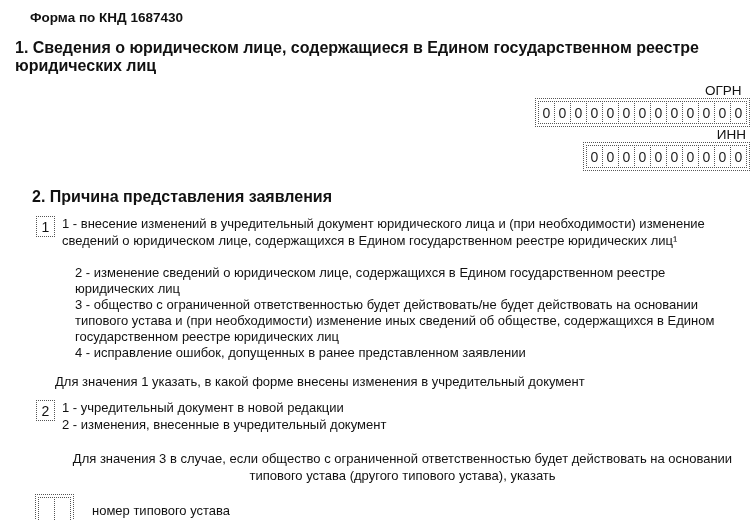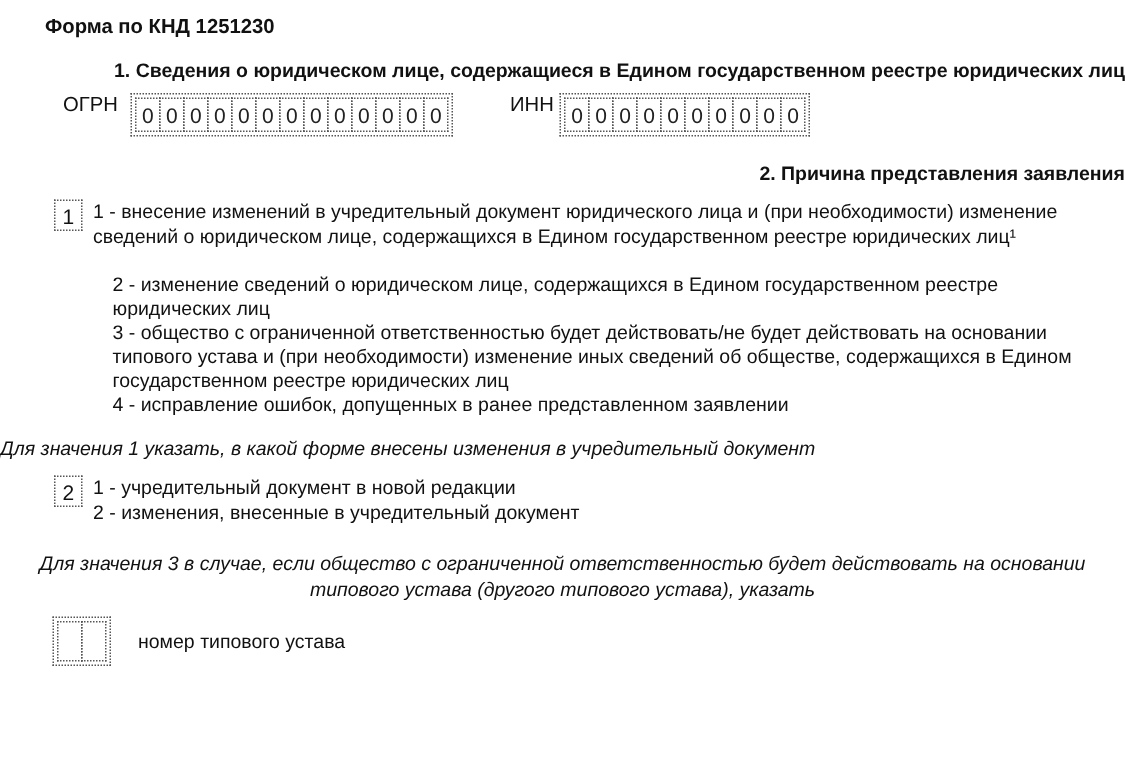--- a/index.html
+++ b/index.html
@@ -25,31 +25,31 @@
     margin-top: 15px;
     text-align: center;
     font-weight: bold;
     font-size: 13px;
     line-height: 17.5px;
     white-space: pre-line;
   }
 
   .sec-heading {
     font-weight: bold;
-    font-size: 13px;
+    font-size: 16px;
     margin-left: 15px;
-    text-align: right;
   }
   .sec1-heading { margin-top: 14px; }
   .sec2-heading { margin-top: 17px; margin-left: 32px; }
 
   .id-row {
     margin: 8px 0 0 42px;
     display: flex;
-    align-items: flex-start;
+    align-items: flex-end;
+    flex-direction: column;
   }
   .field-label { font-size: 13.5px; }
   .ogrn-label { width: 38px; margin-right: 7px; }
   .inn-label { margin-left: 38px; margin-right: 4px; }
 
   .cellgroup {
     display: inline-flex;
     border: 1px dotted #555;
     padding: 2px;
     background: #fff;
@@ -85,42 +85,42 @@
     white-space: pre-line;
   }
 
   .items-block {
     margin: 16px 0 12px 75px;
     line-height: 16px;
     white-space: pre-line;
   }
 
   .note {
+    margin-left: 55px;
     line-height: 17px;
     white-space: pre-line;
-    font-style: italic;
   }
   .note1 { margin-top: 9px; }
   .note3 { margin-top: 17px; text-align: center; }
 
   .charter-row {
     margin: 10px 0 0 35px;
     display: flex;
     align-items: center;
   }
   .charter-cells .cell { width: 15px; height: 25px; }
   .charter-label { margin-left: 18px; }
 </style>
 </head>
 <body>
 
 <div class="page">
 
   <div class="header-row">
-    <span>Форма по КНД 1251230</span>
+    <span>Форма по КНД 1687430</span>
   </div>
 
 
   <div class="sec-heading sec1-heading">1. Сведения о юридическом лице, содержащиеся в Едином государственном реестре юридических лиц</div>
 
   <div class="id-row">
     <span class="field-label ogrn-label">ОГРН</span>
     <span class="cellgroup">
         <span class="cell">0</span>
         <span class="cell">0</span>

